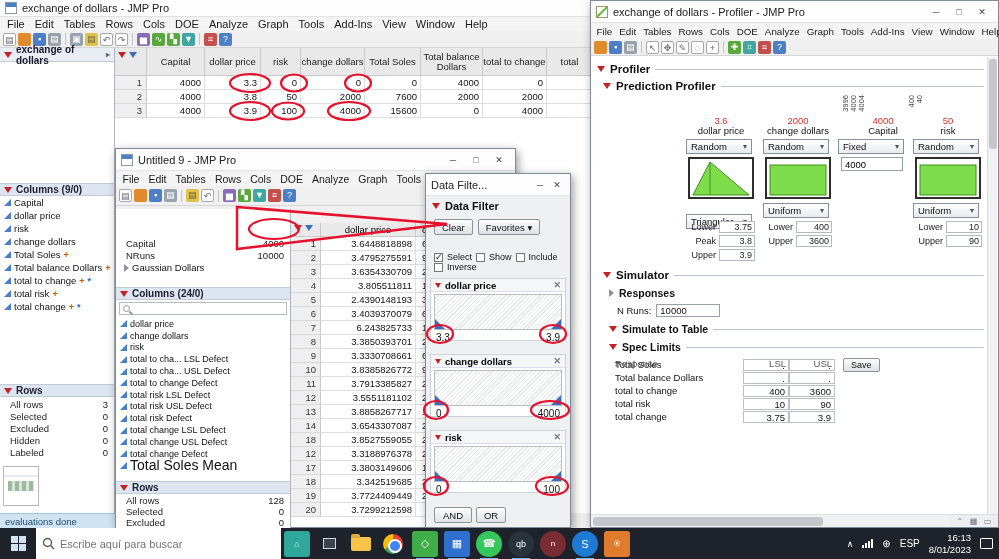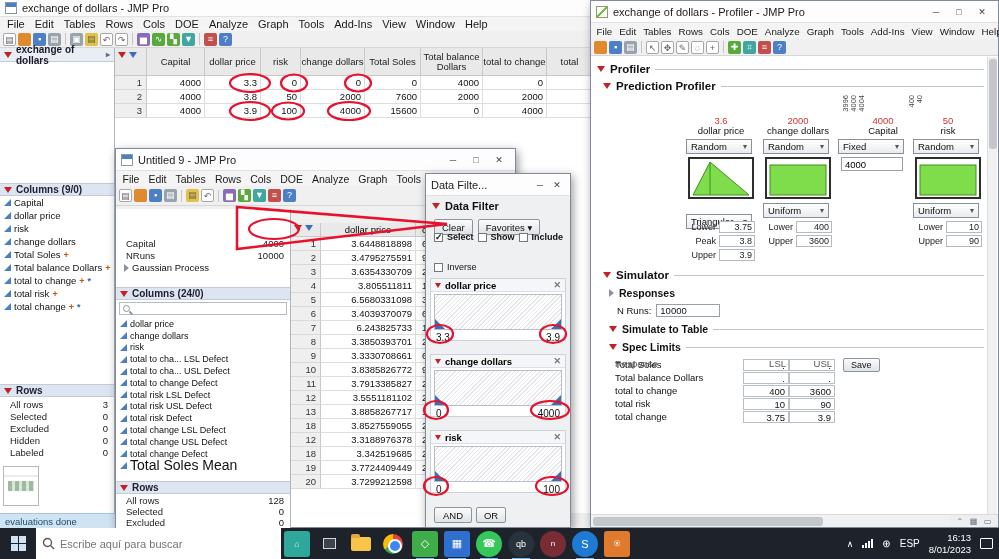--- a/index.html
+++ b/index.html
@@ -393,21 +393,21 @@
             <span class="v">4000</span>
           </div>
 
           <div class="statline">
             <span>NRuns</span>
             <span class="v">10000</span>
           </div>
         </div>
       <div class="pit" style="position:absolute;top:52px;left:4px;">
         <span class="gtr"></span>
-        <span>Gaussian Process</span>
+        <span>Gaussian Dollars</span>
       </div>
       <div class="ph" style="top:78px">
         <span class="rt"></span>
         <span>Columns (24/0)</span>
       </div>
       <div class="searchrow" style="top:93px">
         <span class="mag"></span>
       </div>
       <div style="position:absolute;top:109px;left:0;right:0;">
 
@@ -534,21 +534,21 @@
           </div>
 
           <div class="urow">
             <span class="rhc un">4</span>
             <span class="gc uc1">3.805511811</span>
             <span class="gc uc2" style="text-align:left;padding-left:6px;">1889.763</span>
           </div>
 
           <div class="urow">
             <span class="rhc un">5</span>
-            <span class="gc uc1">6.5680331098</span>
+            <span class="gc uc1">2.4390148193</span>
             <span class="gc uc2" style="text-align:left;padding-left:6px;">3496.062</span>
           </div>
 
           <div class="urow">
             <span class="rhc un">6</span>
             <span class="gc uc1">3.4039370079</span>
             <span class="gc uc2" style="text-align:left;padding-left:6px;">62.99212</span>
           </div>
 
           <div class="urow">
@@ -586,33 +586,43 @@
             <span class="gc uc1">3.5551181102</span>
             <span class="gc uc2" style="text-align:left;padding-left:6px;">2362.204</span>
           </div>
 
           <div class="urow">
             <span class="rhc un">13</span>
             <span class="gc uc1">3.8858267717</span>
             <span class="gc uc2" style="text-align:left;padding-left:6px;">1511.811</span>
           </div>
 
+          <div class="urow">
+            <span class="rhc un">14</span>
+            <span class="gc uc1">3.6543307087</span>
+            <span class="gc uc2" style="text-align:left;padding-left:6px;">2488.188</span>
+          </div>
 
           <div class="urow">
             <span class="rhc un">18</span>
             <span class="gc uc1">3.8527559055</span>
             <span class="gc uc2" style="text-align:left;padding-left:6px;">2148.031</span>
           </div>
 
           <div class="urow">
             <span class="rhc un">12</span>
             <span class="gc uc1">3.3188976378</span>
             <span class="gc uc2" style="text-align:left;padding-left:6px;">2456.692</span>
           </div>
 
+          <div class="urow">
+            <span class="rhc un">17</span>
+            <span class="gc uc1">3.3803149606</span>
+            <span class="gc uc2" style="text-align:left;padding-left:6px;">188.9763</span>
+          </div>
 
           <div class="urow">
             <span class="rhc un">18</span>
             <span class="gc uc1">3.342519685</span>
             <span class="gc uc2" style="text-align:left;padding-left:6px;">2330.708</span>
           </div>
 
           <div class="urow">
             <span class="rhc un">19</span>
             <span class="gc uc1">3.7724409449</span>
@@ -637,21 +647,21 @@
       </span>
     </div>
     <div class="f-hdr">
       <span class="rt"></span>
       <span>Data Filter</span>
     </div>
     <div style="position:absolute;left:8px;top:45px;display:flex;gap:5px;">
       <span class="btn">Clear</span>
       <span class="btn"><span>Favorites</span>&nbsp;▾</span>
     </div>
-    <div class="cbrow" style="left:8px;top:58px;font-weight:bold;">
+    <div class="cbrow" style="left:8px;top:78px;">
       <span class="cb on"></span>
       <span>Select</span>
       <span class="cb"></span>
       <span>Show</span>
       <span class="cb"></span>
       <span>Include</span>
     </div>
     <div class="cbrow" style="left:8px;top:88px;">
       <span class="cb"></span>
       <span>Inverse</span>

